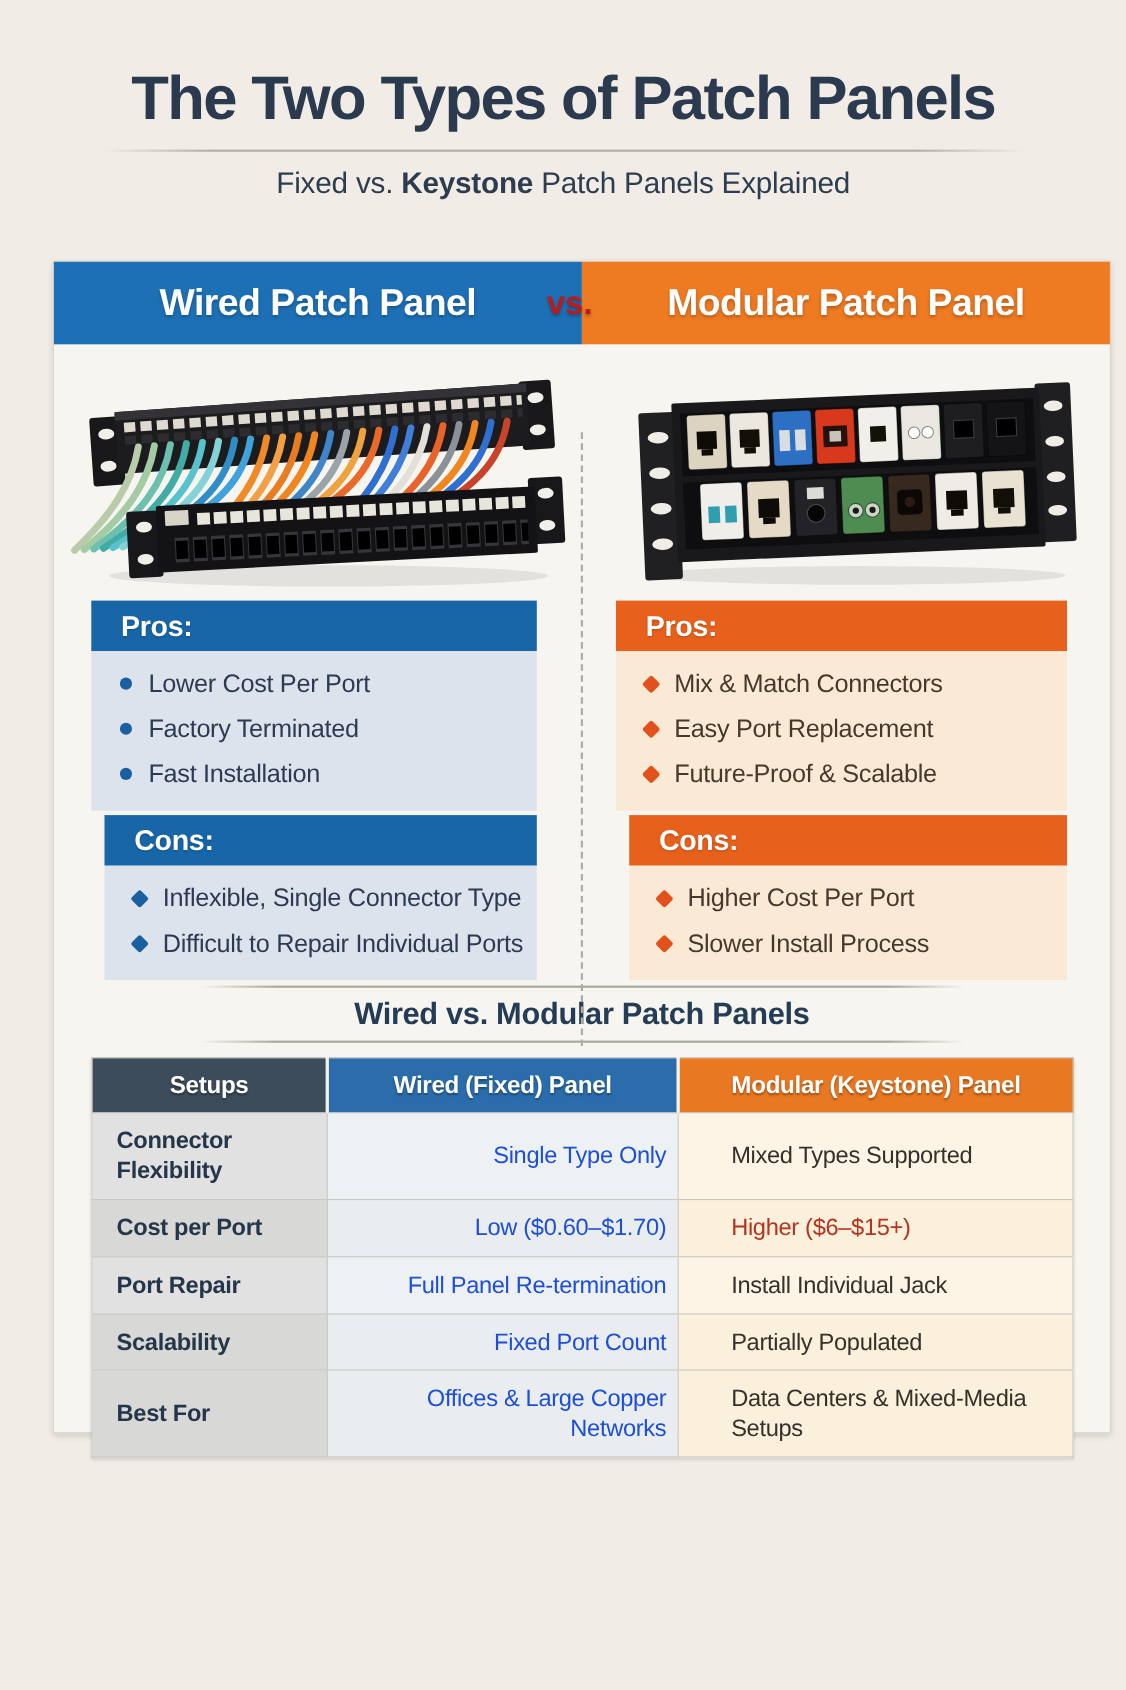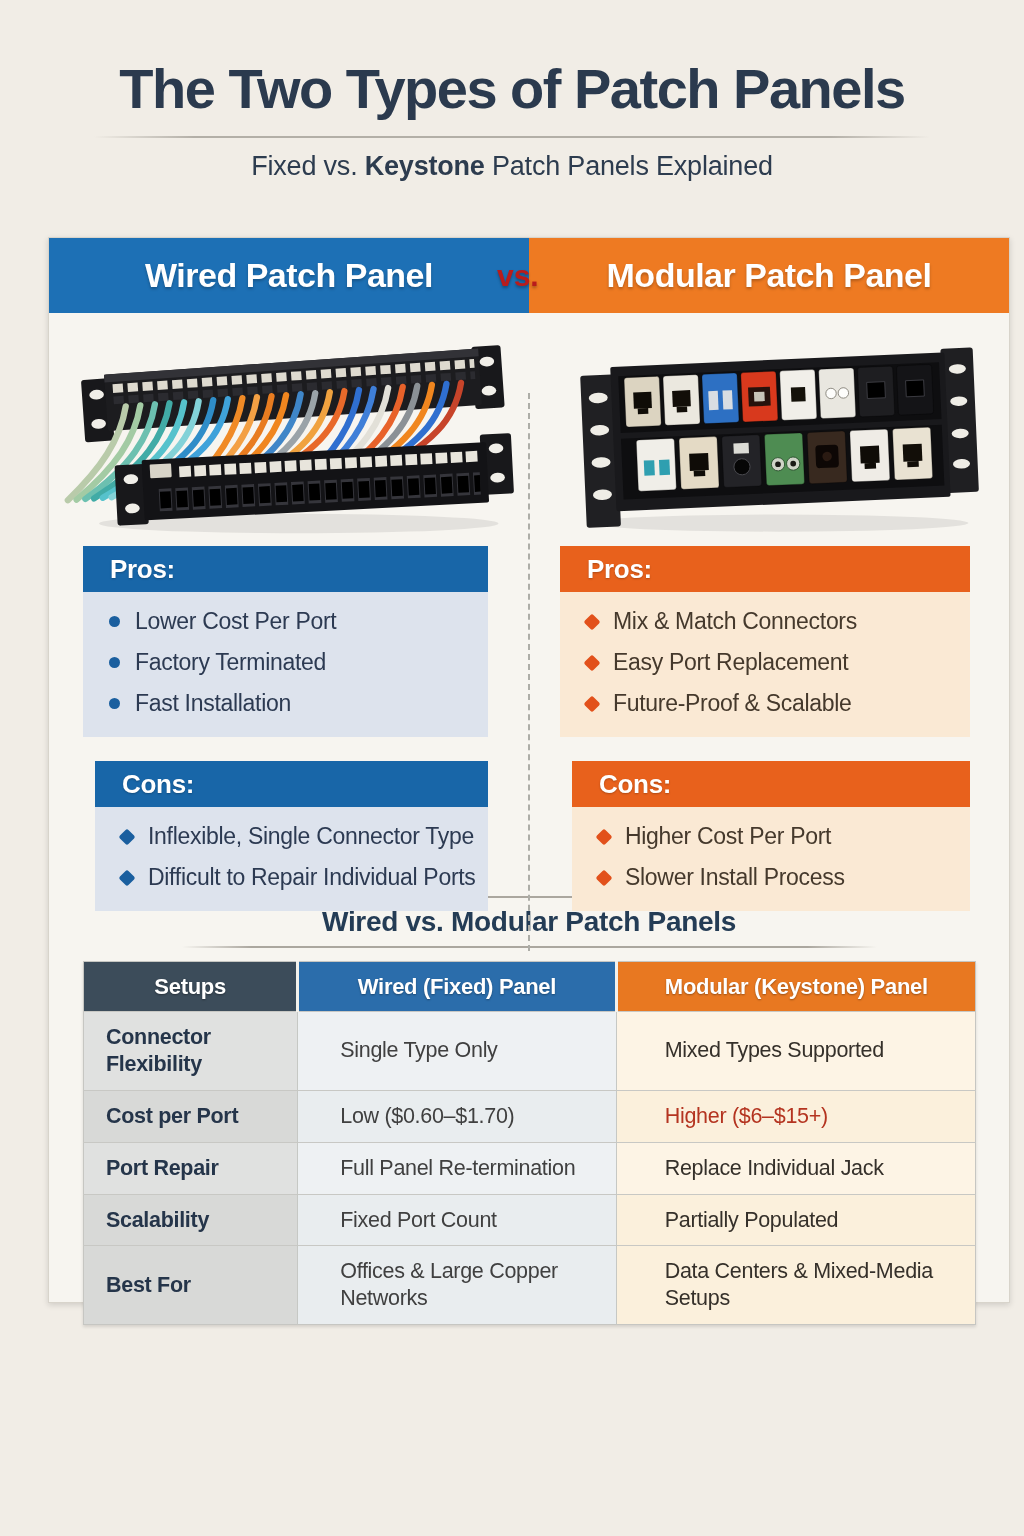--- a/index.html
+++ b/index.html
@@ -61,21 +61,21 @@
   .pc-header {
     height:46px; display:flex; align-items:center; padding-left:27px;
     color:#fff; font-size:26px; font-weight:bold; letter-spacing:-0.3px;
     text-shadow:0 1px 2px rgba(0,0,0,.25);
   }
   .blue-box .pc-header   { background:#1866a8; }
   .orange-box .pc-header { background:#e8611c; }
   .pc-body { padding:9px 8px 13px 26px; }
   .blue-box .pc-body   { background:#dde3ed; }
   .orange-box .pc-body { background:#fae9d4; }
-  .pc-box.cons { margin-top:24px;padding-left:12px; }
+  .pc-box.cons { margin-top:4px;padding-left:12px; }
   .pc-body ul { list-style:none; margin:0; padding:0; }
   .pc-body li {
     display:flex; align-items:center; gap:15px;
     font-size:23px; line-height:1.35; padding:5px 0; letter-spacing:-0.3px;
   }
   .blue-box li   { color:#2c3a52; }
   .orange-box li { color:#45392c; }
   .bullet { flex:none; }
   .bullet.circle  { width:11px; height:11px; border-radius:50%; }
   .bullet.diamond { width:12px; height:12px; transform:rotate(45deg); border-radius:2px; }
@@ -99,21 +99,21 @@
     text-shadow:0 1px 2px rgba(0,0,0,.35); text-align:center;
   }
   .comparison th.h-feature { width:222px; background:#3c4c5a; }
   .comparison th.h-wired   { width:335px; background:#2b6dab; border-left:3px solid #f3f1ec; }
   .comparison th.h-modular { width:380px; background:#e87821; border-left:3px solid #f3f1ec; }
   .comparison td {
     border-top:1px solid #c8c8c4; padding:12px 10px; vertical-align:middle;
     font-size:21.5px; letter-spacing:-0.3px; line-height:1.25;
   }
   .comparison td.cell-feature { background:#e0e1e0; padding-left:22px; font-weight:bold; color:#25354a; }
-  .comparison td.cell-wired   { background:#eef1f3; padding-left:42px; color:#404040; border-left:1px solid #c6c8c4; }
+  .comparison td.cell-wired   { background:#eef1f3; padding-left:42px; color:#1d4ed8; border-left:1px solid #c6c8c4;text-align:right; }
   .comparison td.cell-modular { background:#fdf4e5; padding-left:48px; color:#35302a; border-left:1px solid #c6c8c4; }
   .comparison tr.alt td.cell-feature { background:#d8d9d7; }
   .comparison tr.alt td.cell-wired   { background:#e9edef; }
   .comparison tr.alt td.cell-modular { background:#fbf0dc; }
   .comparison td.highlight { color:#b43420; }
 </style>
 </head>
 <body>
 
 <div class="top-header">
@@ -361,21 +361,21 @@
           <td class="cell-modular">Mixed Types Supported</td>
         </tr>
         <tr class="alt">
           <td class="cell-feature">Cost per Port</td>
           <td class="cell-wired">Low ($0.60–$1.70)</td>
           <td class="cell-modular highlight">Higher ($6–$15+)</td>
         </tr>
         <tr>
           <td class="cell-feature">Port Repair</td>
           <td class="cell-wired">Full Panel Re-termination</td>
-          <td class="cell-modular">Replace Individual Jack</td>
+          <td class="cell-modular">Install Individual Jack</td>
         </tr>
         <tr class="alt">
           <td class="cell-feature">Scalability</td>
           <td class="cell-wired">Fixed Port Count</td>
           <td class="cell-modular">Partially Populated</td>
         </tr>
         <tr class="alt">
           <td class="cell-feature">Best For</td>
           <td class="cell-wired">Offices &amp; Large Copper Networks</td>
           <td class="cell-modular">Data Centers &amp; Mixed-Media Setups</td>

